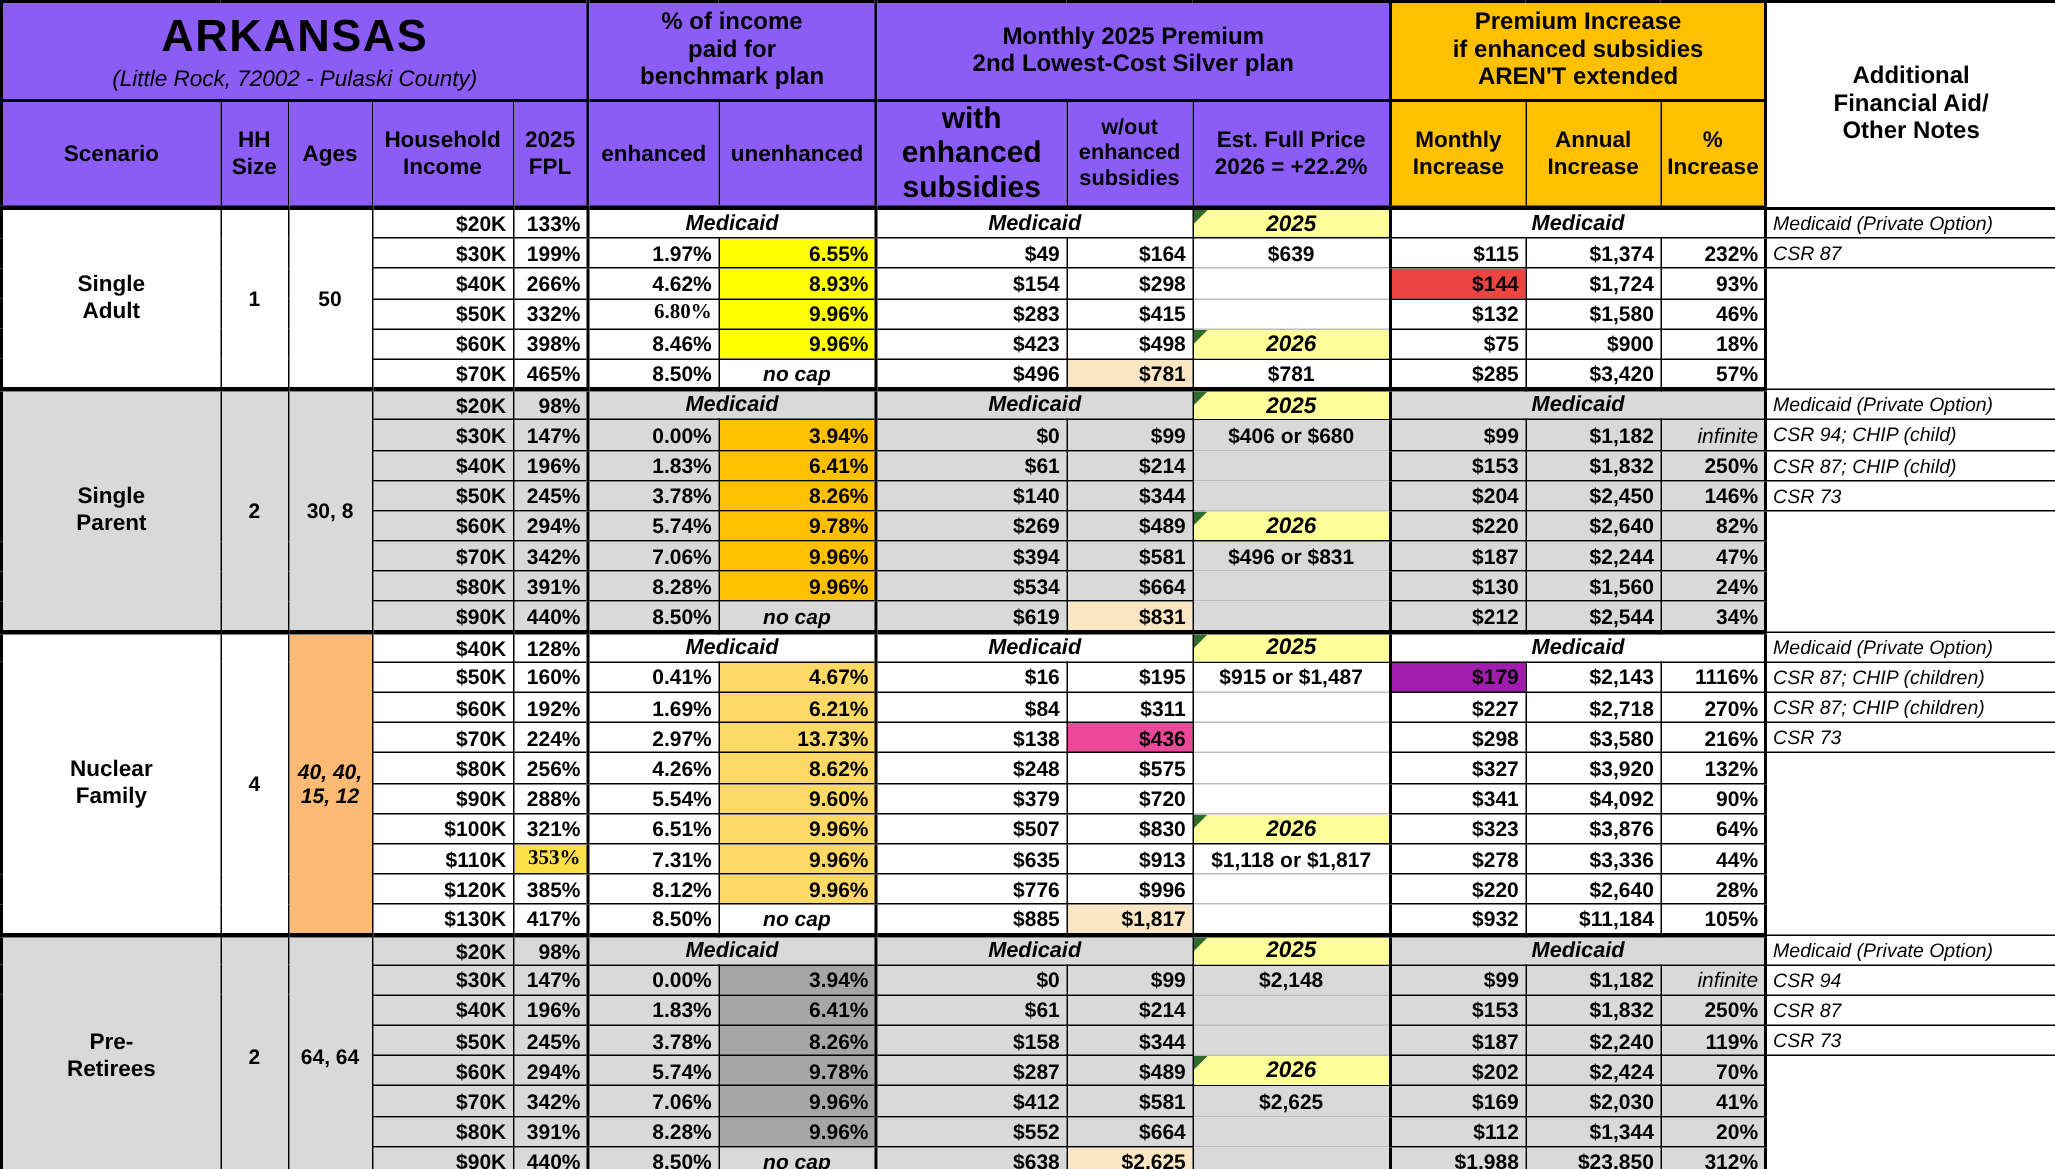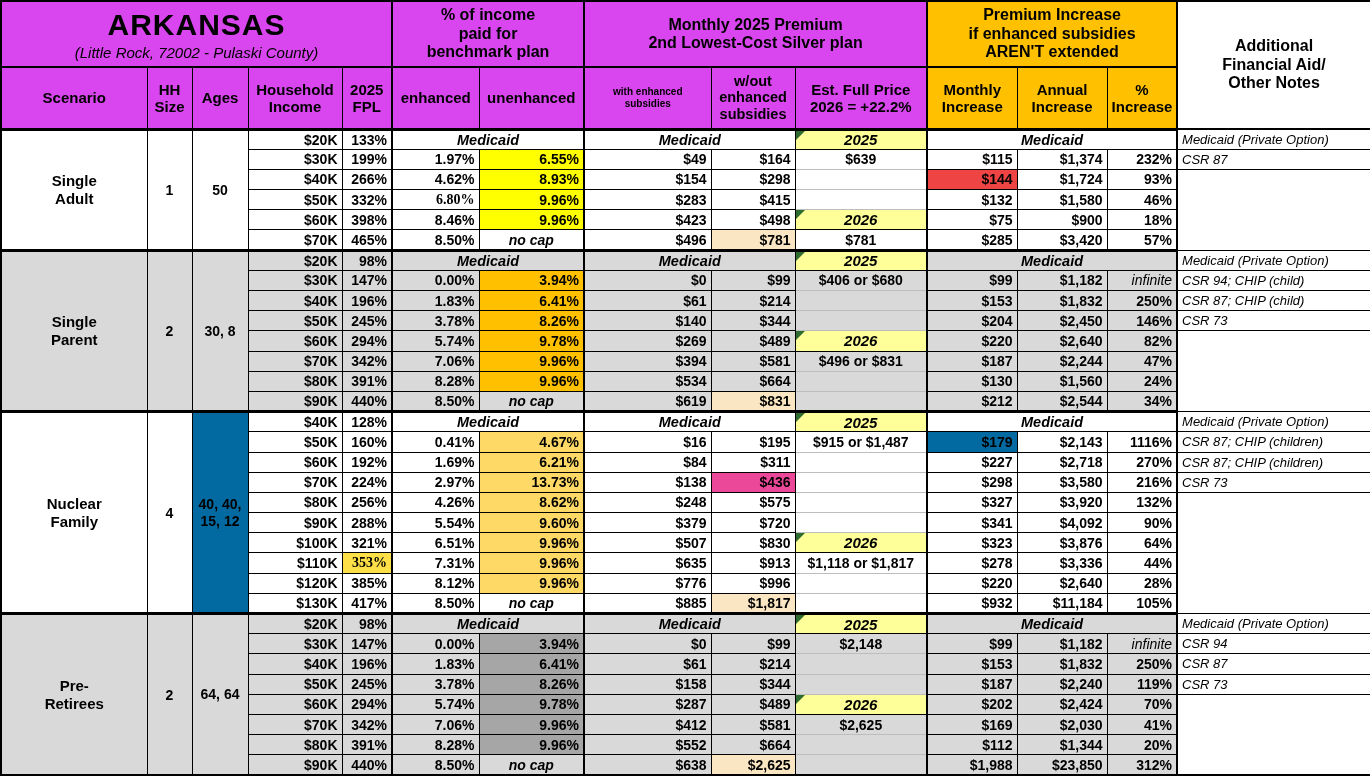--- a/index.html
+++ b/index.html
@@ -1,20 +1,20 @@
 <!DOCTYPE html>
 <html style="--orange: #FFC000; --yearyellow: #FFFF99; --green: #2E6B2E;"><head>
 <meta charset="utf-8">
 <style>
   html,body{margin:0;padding:0;background:#fff;}
   body{font-family:"Liberation Sans",sans-serif;}
   #sheet{width:1370px;}
   table{border-collapse:collapse;table-layout:fixed;width:1370px;border:2px solid #000;}
   th,td{border:1px solid #000;padding:0 4px;overflow:hidden;box-sizing:border-box;}
-  thead th{font-weight:bold;color:#000;background:#d946ef;vertical-align:middle;text-align:center;}
+  thead th{font-weight:bold;color:#000;background:#8b5cf6;vertical-align:middle;text-align:center;}
   thead tr.r1{height:66px;}
   thead tr.r2{height:62px;}
   thead tr.r1 th{border-bottom:2px solid #000;font-size:16px;}
   thead tr.r2 th{border-bottom:3px solid #000;font-size:15px;}
   .pre{white-space:pre-line;line-height:1.15;}
   .title-cell{vertical-align:middle;}
   .title{font-size:30px;font-weight:bold;letter-spacing:1px;}
   .subtitle{font-size:15px;font-style:italic;font-weight:normal;margin-top:2px;}
   .orange{background:var(--orange);}
   .notes-head{font-size:14.5px;background:#fff;}
@@ -77,21 +77,21 @@
       <th>Scenario</th>
       <th class="pre">HH
 Size</th>
       <th>Ages</th>
       <th class="pre">Household
 Income</th>
       <th class="pre">2025
 FPL</th>
       <th class="bL2">enhanced</th>
       <th>unenhanced</th>
-      <th class="pre bL2" style="font-size:10px">with enhanced
+      <th class="pre bL2" style="font-size:20px">with enhanced
 subsidies</th>
       <th class="pre" style="font-size:14.5px">w/out
 enhanced
 subsidies</th>
       <th class="pre">Est. Full Price
 2026 = +22.2%</th>
       <th class="pre bL2 orange">Monthly
 Increase</th>
       <th class="pre orange">Annual
 Increase</th>
@@ -279,39 +279,39 @@
           <td class="est" style="background: rgb(217, 217, 217);"></td>
           <td class="num bL2" style="background: rgb(217, 217, 217);">$212</td>
           <td class="num" style="background: rgb(217, 217, 217);">$2,544</td>
           <td class="num" style="background: rgb(217, 217, 217);">34%</td>
           <td class="notes"></td>
         </tr>
         <tr class="group-start">
           <td rowspan="10" class="scenario pre" style="background: rgb(255, 255, 255);">Nuclear
 Family</td>
           <td rowspan="10" class="center" style="background: rgb(255, 255, 255);">4</td>
-          <td rowspan="10" class="center pre" style="background: #0369a1;">40, 40,
+          <td rowspan="10" class="center pre" style="background: #fdba74; font-style: italic;">40, 40,
 15, 12</td>
           <td class="num" style="background: rgb(255, 255, 255);">$40K</td>
           <td class="num" style="background: rgb(255, 255, 255);">128%</td>
           <td colspan="2" class="medicaid bL2" style="background: rgb(255, 255, 255);">Medicaid</td>
           <td colspan="2" class="medicaid bL2" style="background: rgb(255, 255, 255);">Medicaid</td>
           <td class="est est-year"><span class="tri"></span>2025</td>
           <td colspan="3" class="medicaid bL2" style="background: rgb(255, 255, 255);">Medicaid</td>
           <td class="notes filled">Medicaid (Private Option)</td>
         </tr>
         <tr>
           <td class="num" style="background: rgb(255, 255, 255);">$50K</td>
           <td class="num" style="background: rgb(255, 255, 255);">160%</td>
           <td class="num bL2" style="background: rgb(255, 255, 255);">0.41%</td>
           <td class="num" style="background: rgb(255, 217, 102);">4.67%</td>
           <td class="num bL2" style="background: rgb(255, 255, 255);">$16</td>
           <td class="num" style="background: rgb(255, 255, 255);">$195</td>
           <td class="est" style="background: rgb(255, 255, 255);">$915 or $1,487</td>
-          <td class="num bL2" style="background: #0369a1;">$179</td>
+          <td class="num bL2" style="background: #a21caf;">$179</td>
           <td class="num" style="background: rgb(255, 255, 255);">$2,143</td>
           <td class="num" style="background: rgb(255, 255, 255);">1116%</td>
           <td class="notes filled">CSR 87; CHIP (children)</td>
         </tr>
         <tr>
           <td class="num" style="background: rgb(255, 255, 255);">$60K</td>
           <td class="num" style="background: rgb(255, 255, 255);">192%</td>
           <td class="num bL2" style="background: rgb(255, 255, 255);">1.69%</td>
           <td class="num" style="background: rgb(255, 217, 102);">6.21%</td>
           <td class="num bL2" style="background: rgb(255, 255, 255);">$84</td>

